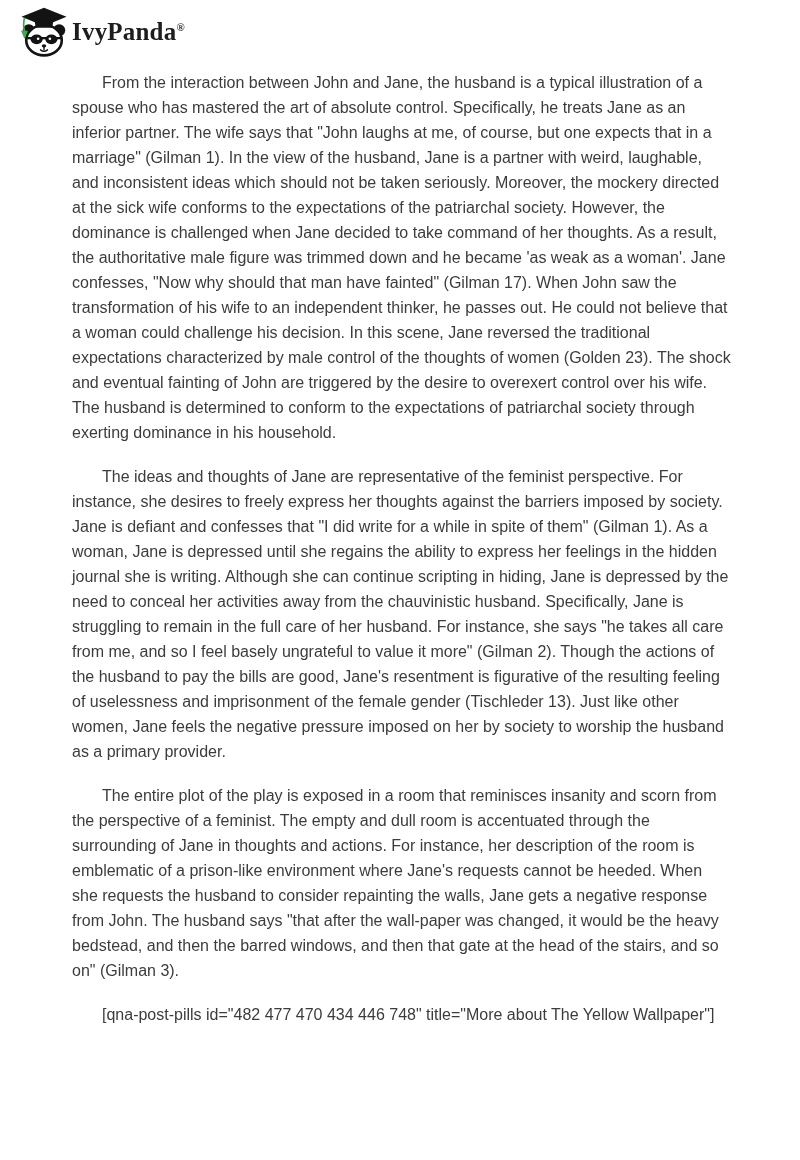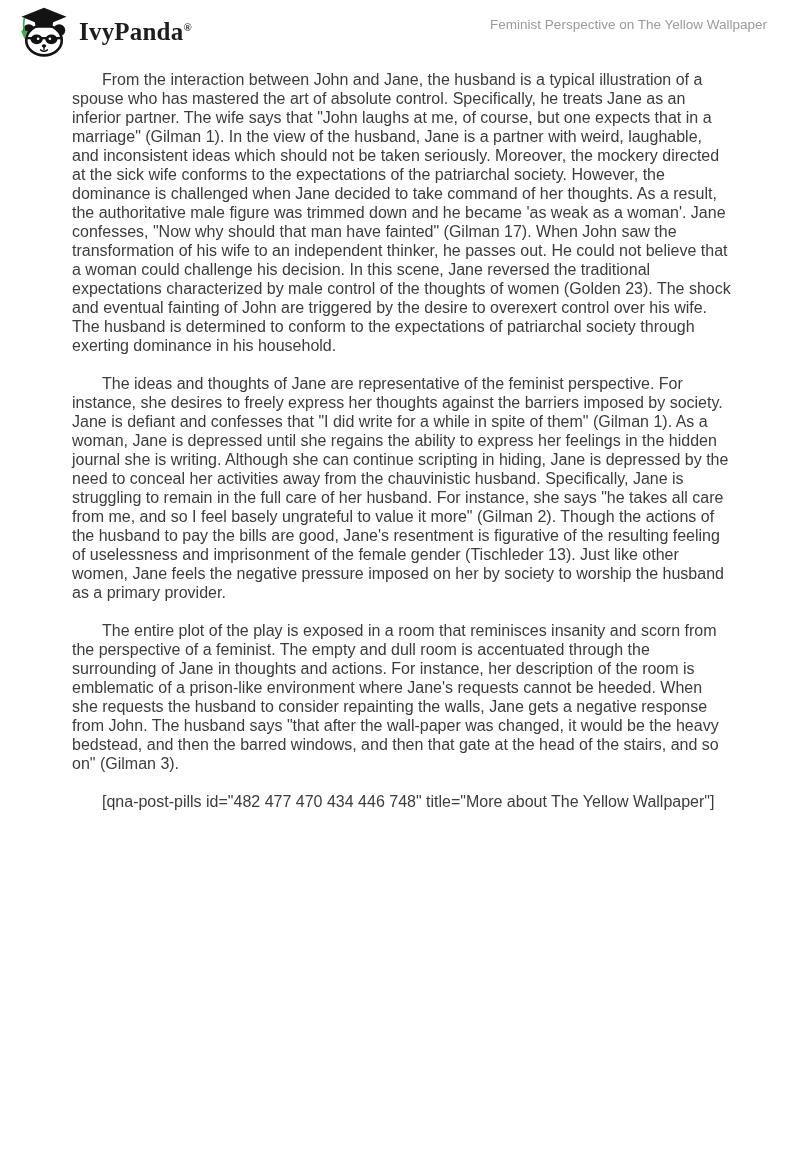--- a/index.html
+++ b/index.html
@@ -17,21 +17,20 @@
   .header {
     display: flex;
     align-items: flex-start;
     justify-content: space-between;
     padding: 6px 33px 0 16px;
     height: 58px;
   }
   .brand {
     display: flex;
     align-items: center;
-    gap: 7px;
   }
   .logo { display: inline-block; width: 56px; height: 52px; }
   .brand-name {
     font-family: "Liberation Serif", "DejaVu Serif", serif;
     font-weight: 700;
     font-size: 25px;
     color: #1d1d20;
     letter-spacing: 0.2px;
     line-height: 52px;
   }
@@ -47,21 +46,21 @@
     padding-top: 11px;
     white-space: nowrap;
   }
 
   
   .essay {
     margin: 12px 68px 0 72px;
     width: 660px;
     color: #3c3c3c;
     font-size: 16px;
-    line-height: 19px;
+    line-height: 25px;
   }
   .essay p {
     margin: 0 0 19px 0;
     text-indent: 30px;
   }
 
   
   .page-url {
     position: absolute;
     right: 33px;
@@ -103,21 +102,20 @@
 
           <polygon points="30,2 56,12.5 30,23 4,12.5" fill="#131313"></polygon>
           <polygon points="19,16 41,16 39.5,25 20.5,25" fill="#131313"></polygon>
 
           <path d="M7.5 13.5 Q5.5 22 7.5 29" stroke="#3faa4c" stroke-width="2" fill="none"></path>
           <polygon points="3.5,28.5 11.5,28.5 7.5,38" fill="#3faa4c"></polygon>
         </svg>
       </span>
       <span class="brand-name"><span>IvyPanda</span><sup>®</sup></span>
     </div>
-    <div class="doc-title">Feminist Perspective on The Yellow Wallpaper</div>
   </div>
 
   <div class="essay">
     <p>From the interaction between John and Jane, the husband is a typical illustration of a spouse who has mastered the art of absolute control. Specifically, he treats Jane as an inferior partner. The wife says that "John laughs at me, of course, but one expects that in a marriage" (Gilman 1). In the view of the husband, Jane is a partner with weird, laughable, and inconsistent ideas which should not be taken seriously. Moreover, the mockery directed at the sick wife conforms to the expectations of the patriarchal society. However, the dominance is challenged when Jane decided to take command of her thoughts. As a result, the authoritative male figure was trimmed down and he became 'as weak as a woman'. Jane confesses, "Now why should that man have fainted" (Gilman 17). When John saw the transformation of his wife to an independent thinker, he passes out. He could not believe that a woman could challenge his decision. In this scene, Jane reversed the traditional expectations characterized by male control of the thoughts of women (Golden 23). The shock and eventual fainting of John are triggered by the desire to overexert control over his wife. The husband is determined to conform to the expectations of patriarchal society through exerting dominance in his household.</p>
     <p>The ideas and thoughts of Jane are representative of the feminist perspective. For instance, she desires to freely express her thoughts against the barriers imposed by society. Jane is defiant and confesses that "I did write for a while in spite of them" (Gilman 1). As a woman, Jane is depressed until she regains the ability to express her feelings in the hidden journal she is writing. Although she can continue scripting in hiding, Jane is depressed by the need to conceal her activities away from the chauvinistic husband. Specifically, Jane is struggling to remain in the full care of her husband. For instance, she says "he takes all care from me, and so I feel basely ungrateful to value it more" (Gilman 2). Though the actions of the husband to pay the bills are good, Jane's resentment is figurative of the resulting feeling of uselessness and imprisonment of the female gender (Tischleder 13). Just like other women, Jane feels the negative pressure imposed on her by society to worship the husband as a primary provider.</p>
     <p>The entire plot of the play is exposed in a room that reminisces insanity and scorn from the perspective of a feminist. The empty and dull room is accentuated through the surrounding of Jane in thoughts and actions. For instance, her description of the room is emblematic of a prison-like environment where Jane's requests cannot be heeded. When she requests the husband to consider repainting the walls, Jane gets a negative response from John. The husband says "that after the wall-paper was changed, it would be the heavy bedstead, and then the barred windows, and then that gate at the head of the stairs, and so on" (Gilman 3).</p>
     <p>[qna-post-pills id="482 477 470 434 446 748" title="More about The Yellow Wallpaper"]</p>
   </div>
 
 

